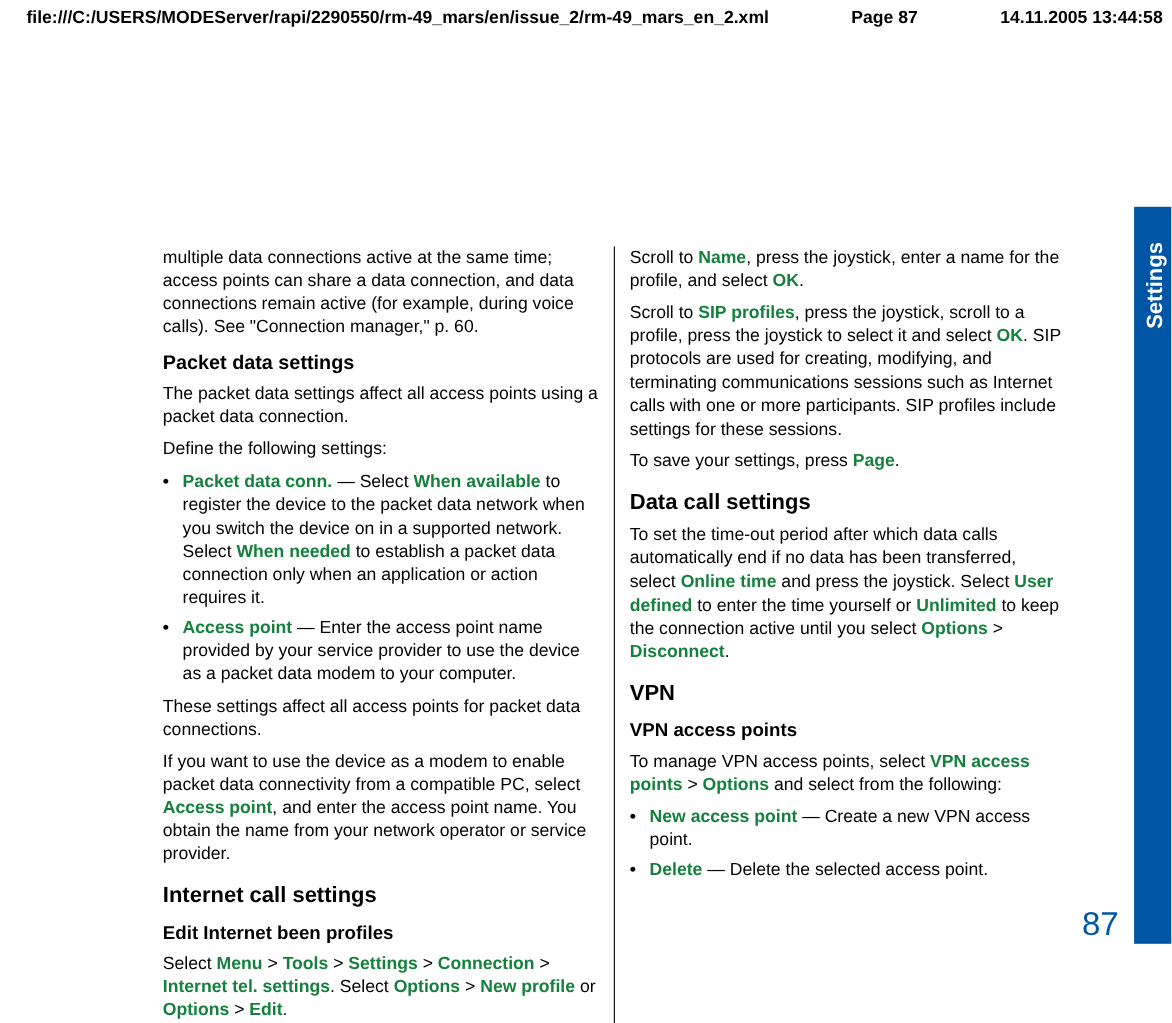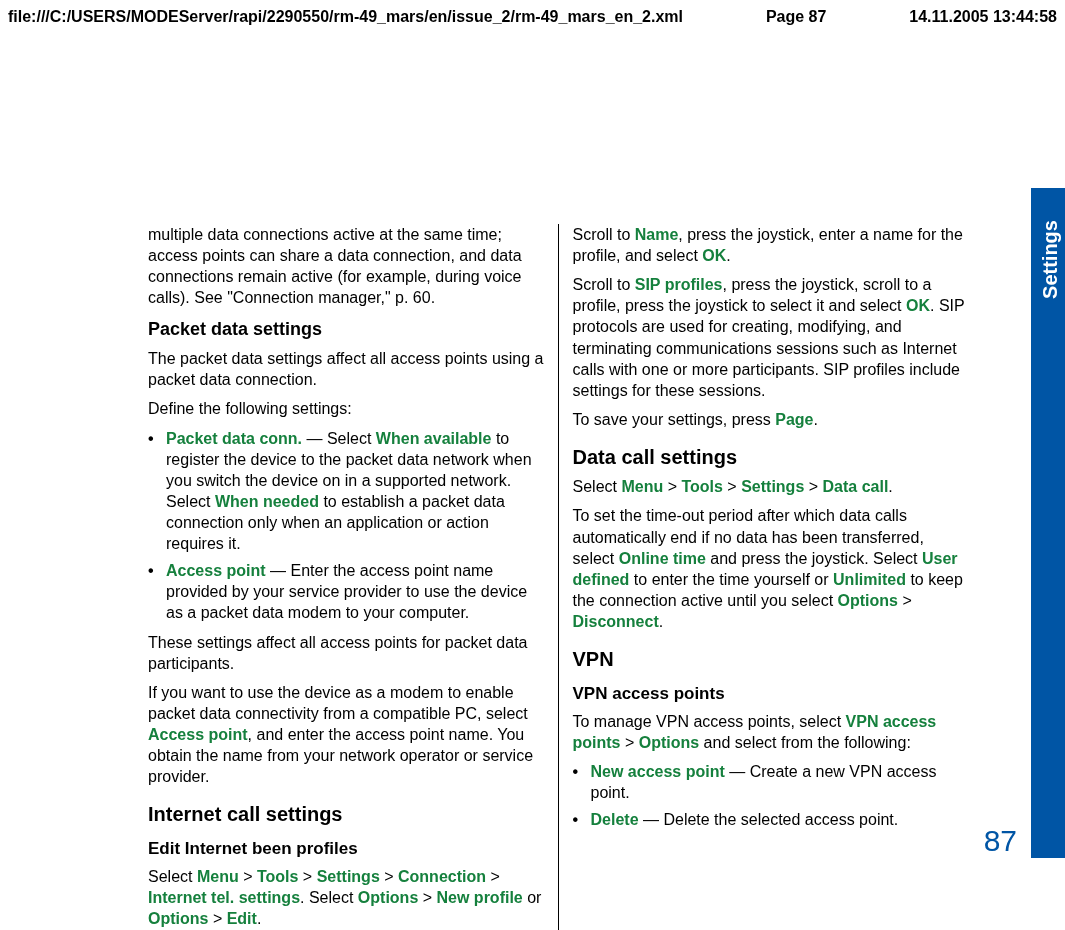--- a/index.html
+++ b/index.html
@@ -1,17 +1,17 @@
 <!DOCTYPE html>
 <html><head>
 <meta charset="utf-8">
 <style>
   html,body{margin:0;padding:0;background:#fff;color:#000;font-family:Arial,Helvetica,sans-serif}
   .page{width:1065px;height:930px;position:relative;box-sizing:border-box}
-  .hdr{position:absolute;top:8px;left:0;right:0;display:flex;justify-content:space-between;padding:0 8px;font-weight:600;font-size:16px}
+  .hdr{position:absolute;top:8px;left:16px;right:0;display:flex;justify-content:space-between;padding:0 8px;font-weight:600;font-size:16px}
   .hdr .left,.hdr .mid,.hdr .right{white-space:nowrap}
   .body{position:absolute;top:224px;left:148px;right:10px;bottom:0}
   .cols{display:flex;gap:0;width:820px}
   .col{width:400px;font-size:16px;line-height:1.32}
   .col.left{padding-right:14px;border-right:1px solid #000}
   .col.right{padding-left:14px}
   p{margin:0 0 8px 0}
   h2{font-size:20px;font-weight:700;margin:14px 0 6px 0}
   h3{font-size:18px;font-weight:700;margin:10px 0 6px 0}
   h4{font-size:17px;font-weight:700;margin:10px 0 6px 0}
@@ -42,33 +42,32 @@
     <div class="cols">
       <div class="col left">
         <p>multiple data connections active at the same time; access points can share a data connection, and data connections remain active (for example, during voice calls). See "Connection manager," p. 60.</p>
         <h3>Packet data settings</h3>
         <p>The packet data settings affect all access points using a packet data connection.</p>
         <p>Define the following settings:</p>
         <ul>
           <li><span class="link">Packet data conn.</span><span> — Select </span><span class="link">When available</span><span> to register the device to the packet data network when you switch the device on in a supported network. Select </span><span class="link">When needed</span><span> to establish a packet data connection only when an application or action requires it.</span></li>
           <li><span class="link">Access point</span><span> — Enter the access point name provided by your service provider to use the device as a packet data modem to your computer.</span></li>
         </ul>
-        <p>These settings affect all access points for packet data participants.</p>
+        <p>These settings affect all access points for packet data connections.</p>
         <p><span>If you want to use the device as a modem to enable packet data connectivity from a compatible PC, select </span><span class="link">Access point</span><span>, and enter the access point name. You obtain the name from your network operator or service provider.</span></p>
         <h2>Internet call settings</h2>
         <h4>Edit Internet been profiles</h4>
         <p><span>Select </span><span class="link">Menu</span><span> &gt; </span><span class="link">Tools</span><span> &gt; </span><span class="link">Settings</span><span> &gt; </span><span class="link">Connection</span><span> &gt; </span><span class="link">Internet tel. settings</span><span>. Select </span><span class="link">Options</span><span> &gt; </span><span class="link">New profile</span><span> or </span><span class="link">Options</span><span> &gt; </span><span class="link">Edit</span><span>.</span></p>
       </div>
 
       <div class="col right">
         <p><span>Scroll to </span><span class="link">Name</span><span>, press the joystick, enter a name for the profile, and select </span><span class="link">OK</span><span>.</span></p>
         <p><span>Scroll to </span><span class="link">SIP profiles</span><span>, press the joystick, scroll to a profile, press the joystick to select it and select </span><span class="link">OK</span><span>. SIP protocols are used for creating, modifying, and terminating communications sessions such as Internet calls with one or more participants. SIP profiles include settings for these sessions.</span></p>
         <p><span>To save your settings, press </span><span class="link">Page</span><span>.</span></p>
         <h2>Data call settings</h2>
-        <p><span>Select </span><span class="link">Menu</span><span> &gt; </span><span class="link">Tools</span><span> &gt; </span><span class="link">Settings</span><span> &gt; </span><span class="link">Data call</span><span>.</span></p>
         <p><span>To set the time-out period after which data calls automatically end if no data has been transferred, select </span><span class="link">Online time</span><span> and press the joystick. Select </span><span class="link">User defined</span><span> to enter the time yourself or </span><span class="link">Unlimited</span><span> to keep the connection active until you select </span><span class="link">Options</span><span> &gt; </span><span class="link">Disconnect</span><span>.</span></p>
         <h2>VPN</h2>
         <h4>VPN access points</h4>
         <p><span>To manage VPN access points, select </span><span class="link">VPN access points</span><span> &gt; </span><span class="link">Options</span><span> and select from the following:</span></p>
         <ul>
           <li><span class="link">New access point</span><span> — Create a new VPN access point.</span></li>
           <li><span class="link">Delete</span><span> — Delete the selected access point.</span></li>
         </ul>
       </div>
     </div>

